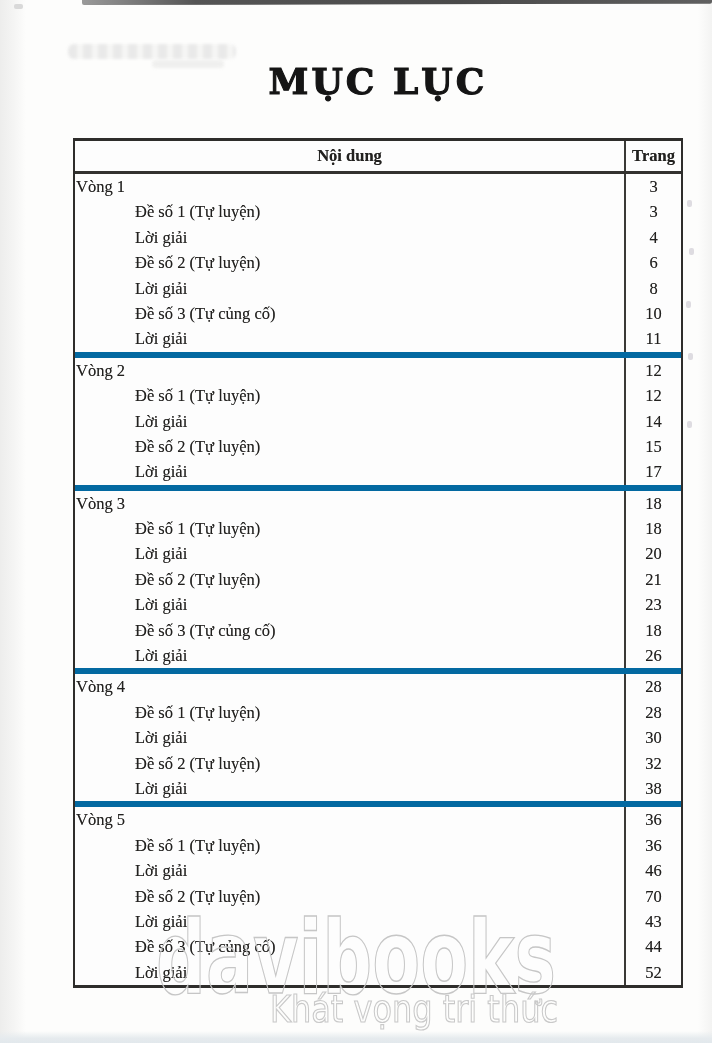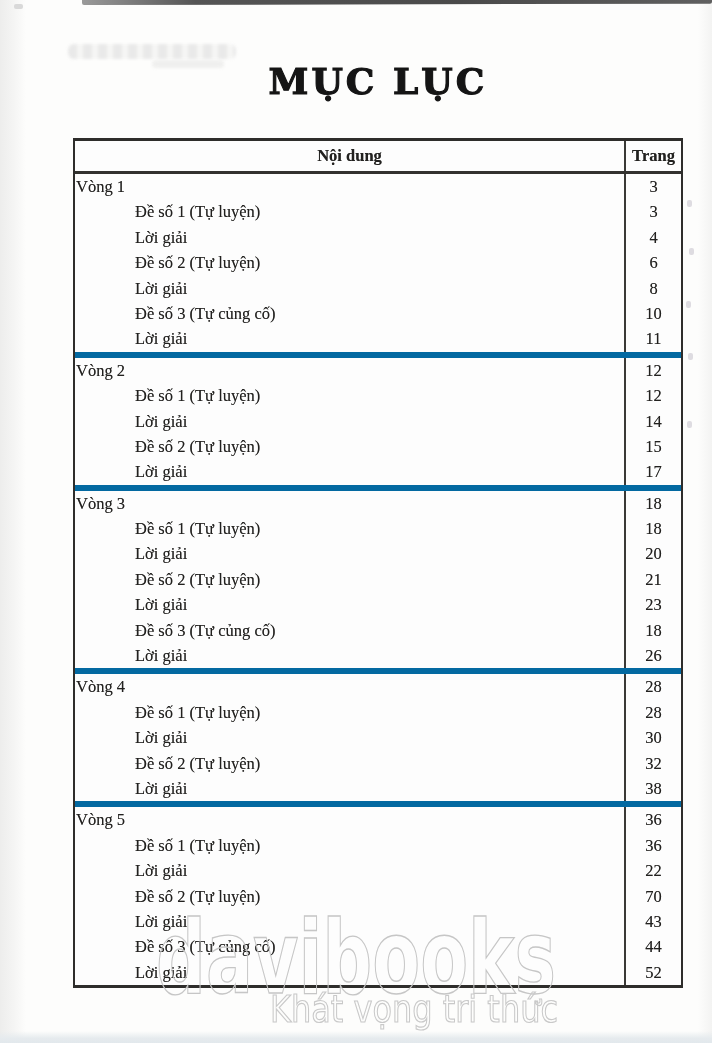--- a/index.html
+++ b/index.html
@@ -234,21 +234,21 @@
           <div class="row section-row">
             <div class="cell-content">Vòng 5</div>
             <div class="cell-page">36</div>
           </div>
           <div class="row item-row">
             <div class="cell-content">Đề số 1 (Tự luyện)</div>
             <div class="cell-page">36</div>
           </div>
           <div class="row item-row">
             <div class="cell-content">Lời giải</div>
-            <div class="cell-page">22</div>
+            <div class="cell-page">46</div>
           </div>
           <div class="row item-row">
             <div class="cell-content">Đề số 2 (Tự luyện)</div>
             <div class="cell-page">70</div>
           </div>
           <div class="row item-row">
             <div class="cell-content">Lời giải</div>
             <div class="cell-page">43</div>
           </div>
           <div class="row item-row">

